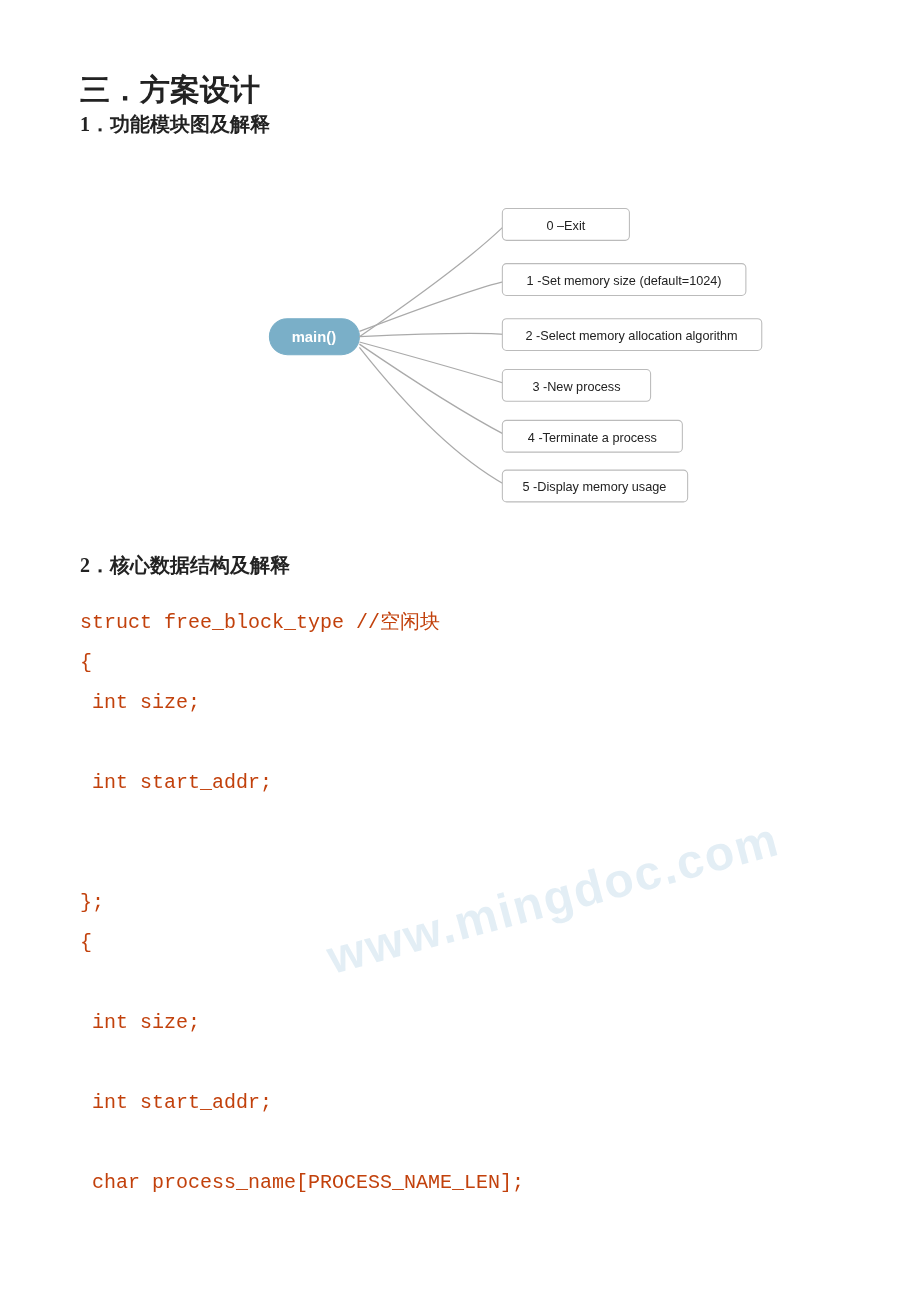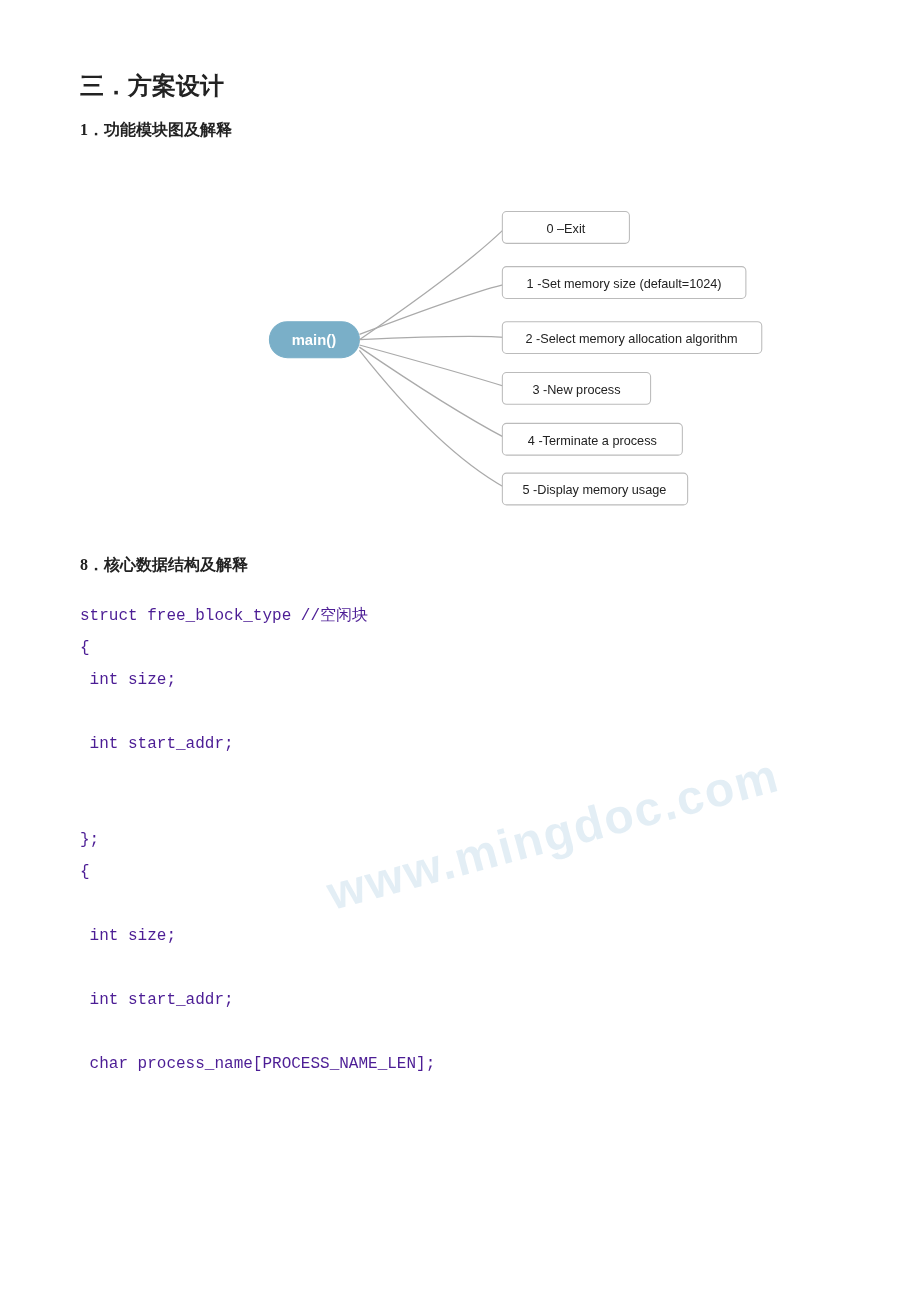--- a/index.html
+++ b/index.html
@@ -6,28 +6,28 @@
     body {
       background: #fff;
       font-family: "SimSun", "宋体", serif;
       color: #222;
       width: 920px;
       min-height: 1302px;
       padding: 40px 80px;
     }
 
     .section-title {
-      font-size: 24px;
+      font-size: 30px;
       font-weight: bold;
-      margin-bottom: 18px;
+      margin-bottom: 0;
       margin-top: 30px;
     }
 
     .sub-title {
-      font-size: 16px;
+      font-size: 20px;
       font-weight: bold;
       margin-bottom: 24px;
     }
 
     
     .mindmap-container {
       position: relative;
       width: 100%;
       height: 360px;
       margin-bottom: 30px;
@@ -35,23 +35,23 @@
 
     .mindmap-svg {
       position: absolute;
       top: 0; left: 0;
       width: 100%;
       height: 100%;
     }
 
     .code-block {
       font-family: "Courier New", Courier, monospace;
-      font-size: 16px;
+      font-size: 20px;
       line-height: 2;
-      color: #4c1d95;
+      color: #c2410c;
     }
 
     .code-line {
       display: block;
     }
 
     .watermark {
       position: absolute;
       top: 50%;
       left: 50%;
@@ -110,21 +110,21 @@
     <text x="475" y="264" text-anchor="middle" font-family="Arial,sans-serif" font-size="12" fill="#222">4 -Terminate a process</text>
 
     <rect x="390" y="291" width="175" height="30" rx="4" fill="white" stroke="#bbb" stroke-width="1"></rect>
     <text x="477" y="311" text-anchor="middle" font-family="Arial,sans-serif" font-size="12" fill="#222">5 -Display memory usage</text>
   </svg>
 </div>
 
 <div class="code-section-wrapper">
   <div class="watermark">www.mingdoc.com</div>
 
-  <div class="sub-title section2-title">8．核心数据结构及解释</div>
+  <div class="sub-title section2-title">2．核心数据结构及解释</div>
 
   <div class="code-block">
     <span class="code-line">struct free_block_type //空闲块</span>
     <span class="code-line">{</span>
     <span class="code-line">&nbsp;int size;</span>
     <span class="code-line">&nbsp;</span>
     <span class="code-line">&nbsp;int start_addr;</span>
     <span class="code-line">&nbsp;</span>
     <span class="code-line">&nbsp;</span>
     <span class="code-line">};</span>

